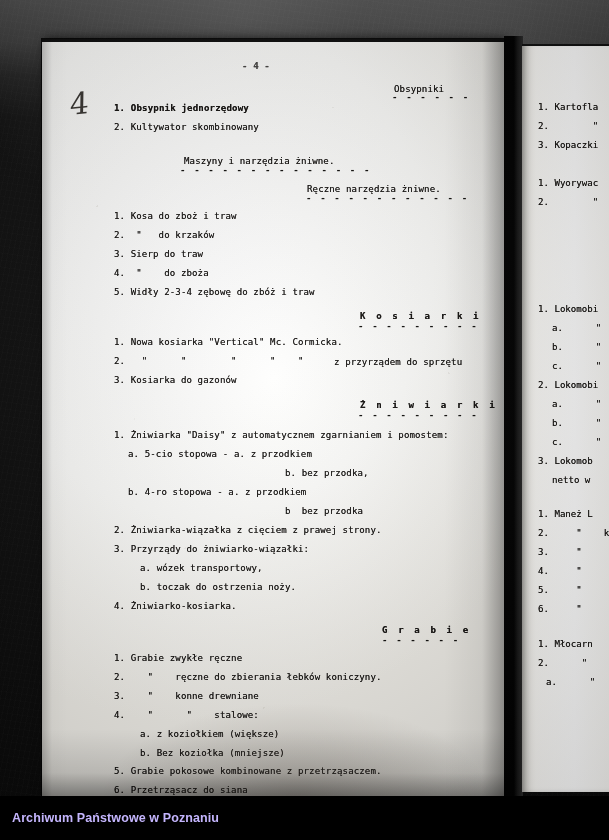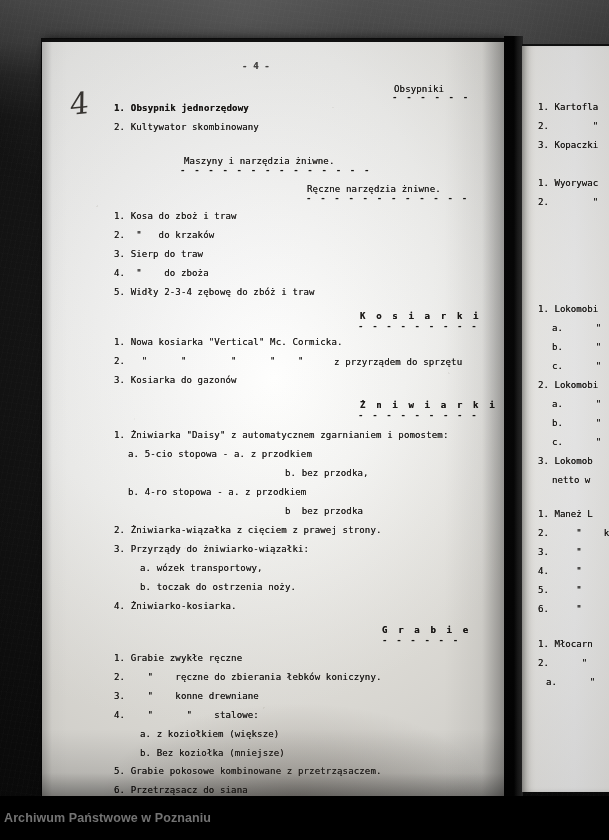--- a/index.html
+++ b/index.html
@@ -182,26 +182,26 @@
     position: absolute;
     left: 0;
     bottom: 0;
     width: 609px;
     height: 44px;
     background: #000;
     display: flex;
     align-items: center;
   }
   .watermark span {
-    color: #737373;
+    color: #c4b5fd;
     font-family: "Liberation Sans", sans-serif;
     font-size: 12.5px;
     font-weight: 600;
     letter-spacing: .1px;
-    padding-left: 4px;
+    padding-left: 12px;
   }
 
   
   .haze {
     position: absolute;
     inset: 0;
     pointer-events: none;
     background: radial-gradient(ellipse 80% 70% at 45% 45%, rgba(255,255,255,0.05), rgba(0,0,0,0.18) 100%);
   }
 </style>

